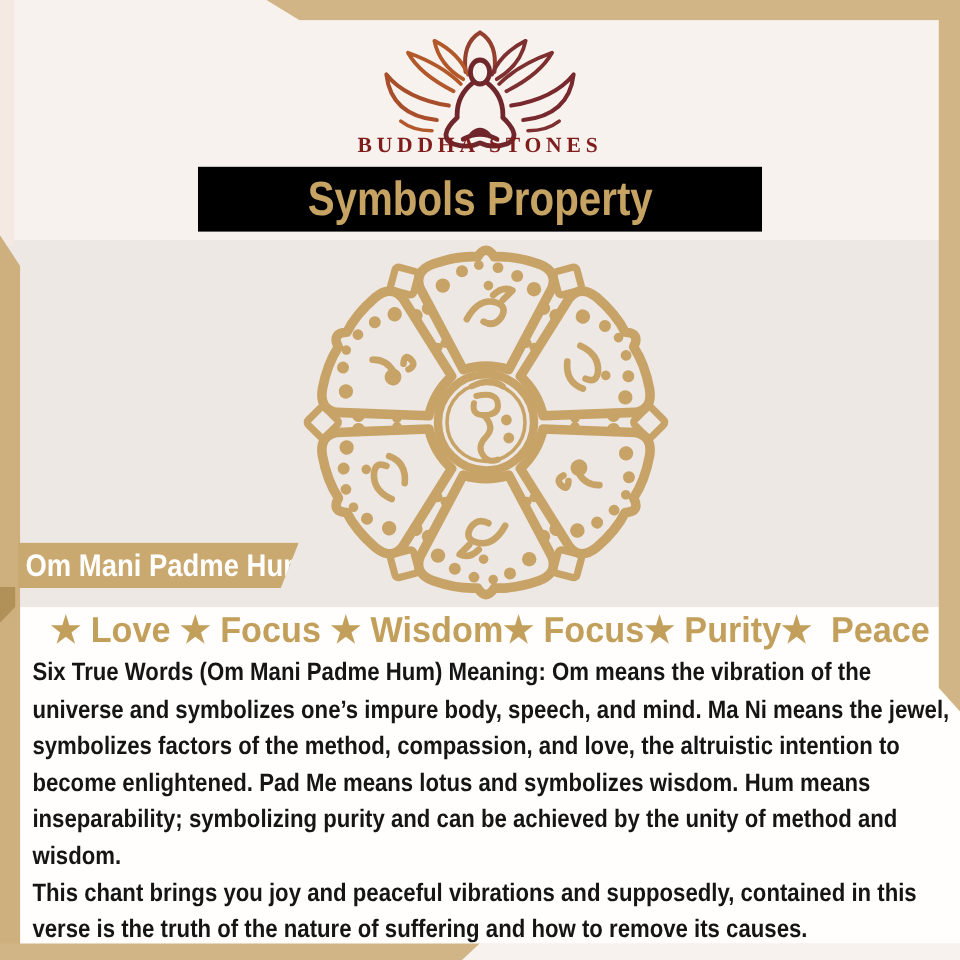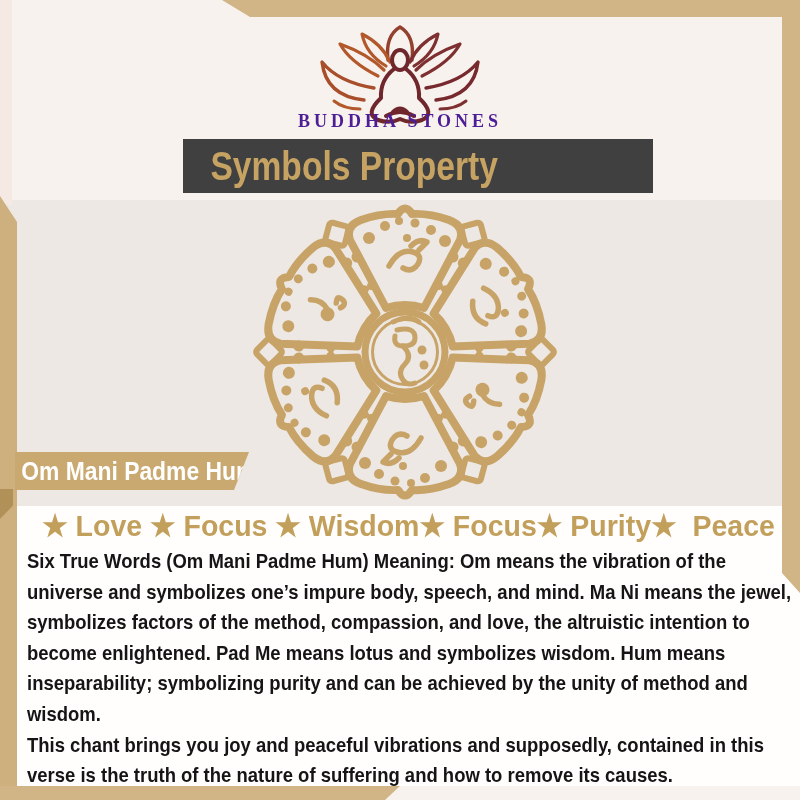--- a/index.html
+++ b/index.html
@@ -15,28 +15,28 @@
   .left-band{position:absolute;left:0;top:196px;width:17px;height:604px;background:#CDB07E;
             clip-path:polygon(0 0,17px 26px,17px 604px,0 604px);}
   .bottom-band{position:absolute;left:0;top:786px;width:800px;height:14px;background:#D1B586;
             clip-path:polygon(0 0,400px 0,385px 14px,0 14px);}
   .dark-notch{position:absolute;left:0;top:489px;width:13px;height:30px;background:#B29158;
             clip-path:polygon(0 0,100% 0,100% 55%,0 100%);}
 
   
   .mid-band{position:absolute;left:0;top:200px;width:800px;height:306px;background:#EDE8E4;}
   .white-box{position:absolute;left:17px;top:506px;width:783px;height:280px;background:#FFFEFD;overflow:hidden;}
-  .heading-band{position:absolute;left:183px;top:139px;width:470px;height:54px;background:#404040;
-            display:flex;align-items:center;justify-content:flex-start;}
+  .heading-band{position:absolute;left:165px;top:139px;width:470px;height:54px;background:#000000;
+            display:flex;align-items:center;justify-content:center;}
 
   
   .logo{position:absolute;left:300px;top:24px;width:200px;height:104px;}
   .brand{position:absolute;left:0;top:111px;width:800px;text-align:center;
          font-family:"Liberation Serif",serif;font-size:18px;letter-spacing:4px;
-         color:#4c1d95;font-weight:600;}
+         color:#7f1d1d;font-weight:600;}
 
   .title{font-size:40px;font-weight:700;color:#C6A362;white-space:nowrap;
          transform:scaleX(0.84);transform-origin:center;}
 
   
   .mandala{position:absolute;left:245px;top:192px;width:320px;height:320px;}
 
   
   .ribbon{position:absolute;left:15px;top:452px;width:234px;height:38px;background:#C9A96F;
           clip-path:polygon(0 0,234px 0,219px 38px,0 38px);display:flex;align-items:center;}

